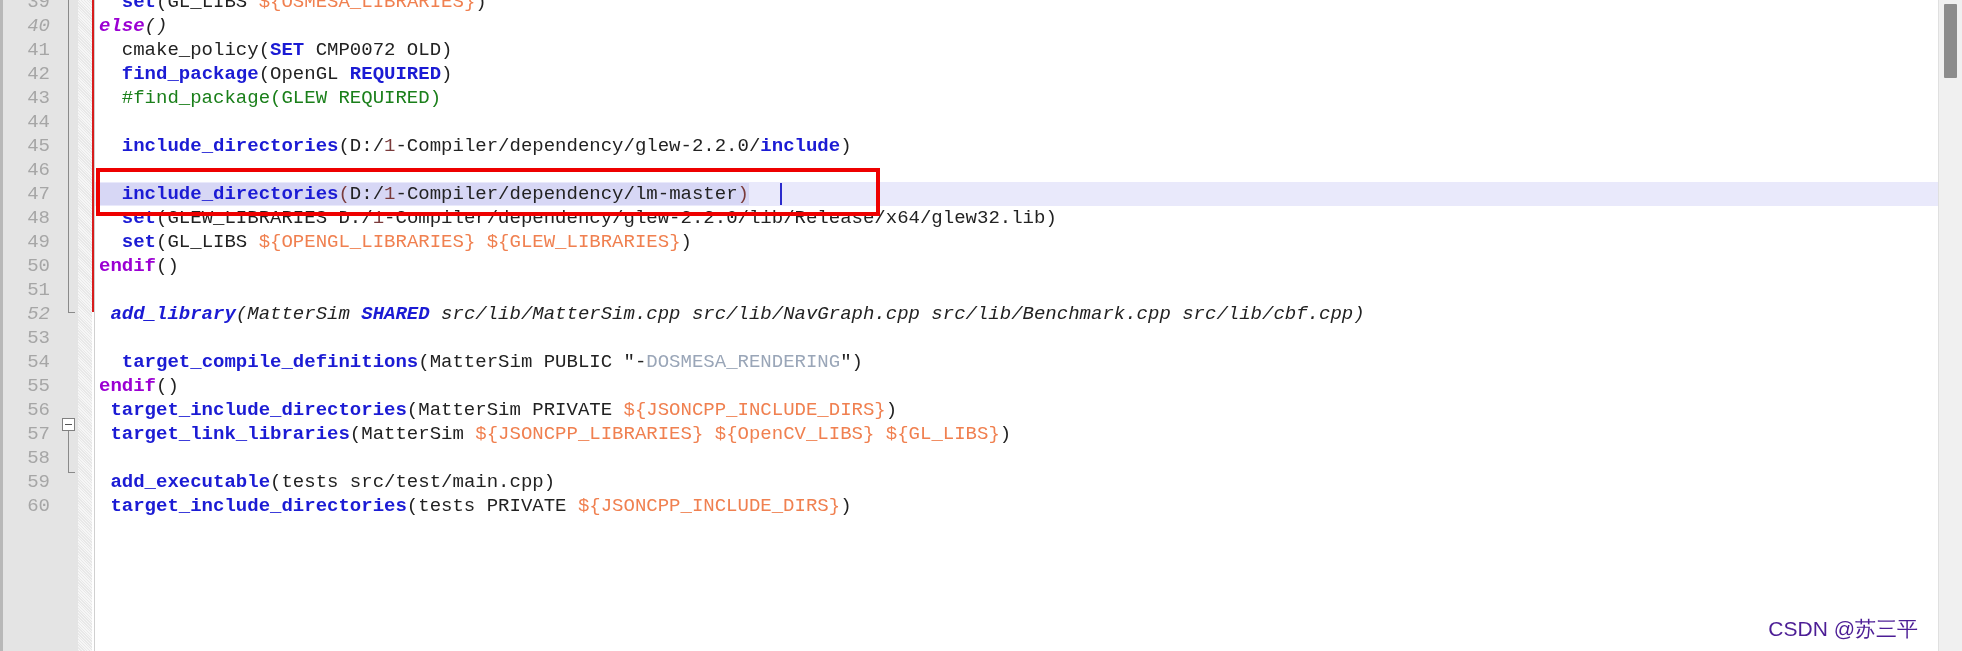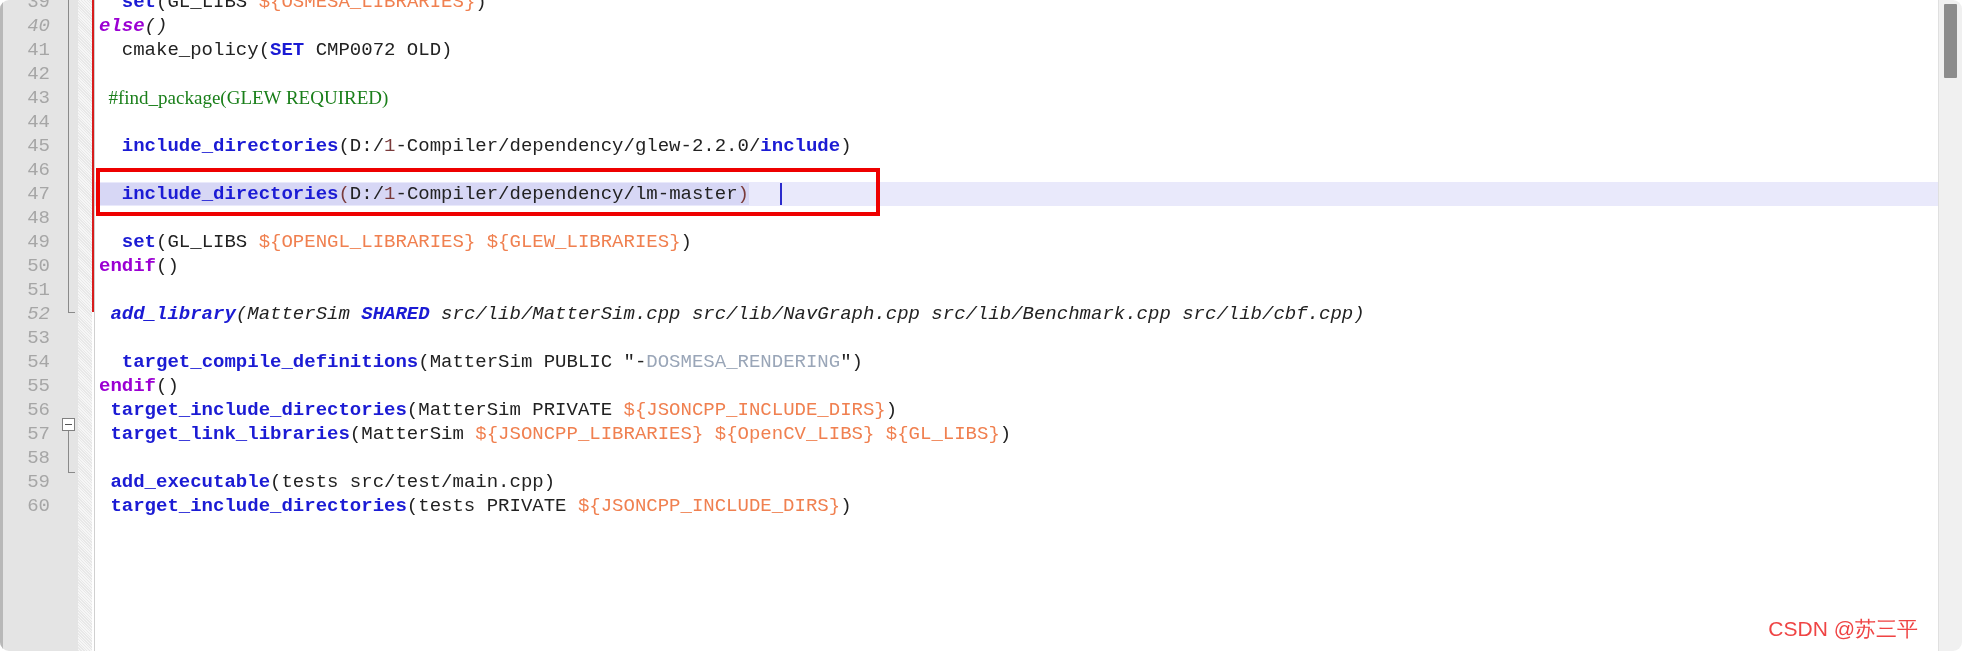--- a/index.html
+++ b/index.html
@@ -10,21 +10,20 @@
     background: #ffffff;
     font-family: "Liberation Mono", "DejaVu Sans Mono", monospace;
   }
 
   #editor {
     position: relative;
     width: 1962px;
     height: 651px;
     background: #ffffff;
     overflow: hidden;
-    border-radius: 9px;
   }
 
   
   .gutter-bg {
     position: absolute;
     top: 0; left: 0;
     width: 58px; height: 651px;
     background: #e4e4e4;
     border-left: 3px solid #b8b8b8;
   }
@@ -85,21 +84,21 @@
     left: 95px; top: 0;
     width: 1843px; height: 24px;
     background: #e9e9fb;
   }
 
   
   .kw-cmd   { color: #1b1bd4; font-weight: bold; }   
   .kw-ctrl  { color: #9b00d3; font-weight: bold; text-align: center; }   
   .kw-arg   { color: #1b1bd4; font-weight: bold; }   
   .var      { color: #f08050; }                       
-  .comment  { color: #1a7f1a; font-family: Liberation Serif, serif; }
+  .comment  { color: #1a7f1a; }
   .plain    { color: #222222; }
   .num      { color: #7a3b3b; }
   .str      { color: #9aa6b8; font-family: Liberation Mono, monospace; }
   .strq     { color: #222222; }
   .sel      { background: #d7d7f5; }
 
   
   .annot-box {
     position: absolute;
     left: 96px;
@@ -163,21 +162,21 @@
     border-radius: 1px;
   }
 
   
   .watermark {
     position: absolute;
     right: 44px;
     bottom: 8px;
     font-family: "Liberation Sans", sans-serif;
     font-size: 21px;
-    color: #ef4444;
+    color: #4c1d95;
     white-space: nowrap;
   }
 </style>
 </head>
 <body>
 
 <div id="editor">
 
   <div class="gutter-bg"></div>
   <div class="fold-bg"></div>
@@ -190,27 +189,27 @@
   <div class="fold-tick" style="top:312px;"></div>
 
   <div class="fold-box" style="top:418px;"></div>
   <div class="fold-vline" style="top:431px;height:41px;"></div>
   <div class="fold-tick" style="top:472px;"></div>
 
   <div id="rows">
       <div class="row" style="top: -10px;"><span class="lnum">39</span><span class="code"><span class="plain">  </span><span class="kw-cmd">set</span><span class="plain">(GL_LIBS </span><span class="var">${OSMESA_LIBRARIES}</span><span class="plain">)</span></span></div>
       <div class="row" style="top: 14px; font-style: italic;"><span class="lnum">40</span><span class="code"><span class="kw-ctrl">else</span><span class="plain">()</span></span></div>
       <div class="row" style="top: 38px;"><span class="lnum">41</span><span class="code"><span class="plain">  cmake_policy(</span><span class="kw-arg">SET</span><span class="plain"> CMP0072 OLD)</span></span></div>
-      <div class="row" style="top: 62px;"><span class="lnum">42</span></div>
+      <div class="row" style="top: 62px;"><span class="lnum">42</span><span class="code"><span class="plain">  </span><span class="kw-cmd">find_package</span><span class="plain">(OpenGL </span><span class="kw-arg">REQUIRED</span><span class="plain">)</span></span></div>
       <div class="row" style="top: 86px;"><span class="lnum">43</span><span class="code"><span class="comment">  #find_package(GLEW REQUIRED)</span></span></div>
       <div class="row" style="top: 110px;"><span class="lnum">44</span><span class="code"></span></div>
       <div class="row" style="top: 134px;"><span class="lnum">45</span><span class="code"><span class="plain">  </span><span class="kw-cmd">include_directories</span><span class="plain">(D:/</span><span class="num">1</span><span class="plain">-Compiler/dependency/glew-2.2.0/</span><span class="kw-cmd">include</span><span class="plain">)</span></span></div>
       <div class="row" style="top: 158px;"><span class="lnum">46</span><span class="code"></span></div>
       <div class="row current" style="top: 182px;"><div class="hl"></div><span class="lnum">47</span><span class="code"><span class="sel">  </span><span class="kw-cmd sel">include_directories</span><span class="num sel">(</span><span class="plain sel">D:/</span><span class="num sel">1</span><span class="plain sel">-Compiler/dependency/lm-master</span><span class="num sel">)</span></span><span class="caret" style="left: 780px;"></span></div>
-      <div class="row" style="top: 206px;"><span class="lnum">48</span></div>
+      <div class="row" style="top: 206px;"><span class="lnum">48</span><span class="code"><span class="plain">  </span><span class="kw-cmd">set</span><span class="plain">(GLEW_LIBRARIES D:/</span><span class="num">1</span><span class="plain">-Compiler/dependency/glew-2.2.0/lib/Release/x64/glew32.lib)</span></span></div>
       <div class="row" style="top: 230px;"><span class="lnum">49</span><span class="code"><span class="plain">  </span><span class="kw-cmd">set</span><span class="plain">(GL_LIBS </span><span class="var">${OPENGL_LIBRARIES}</span><span class="plain"> </span><span class="var">${GLEW_LIBRARIES}</span><span class="plain">)</span></span></div>
       <div class="row" style="top: 254px;"><span class="lnum">50</span><span class="code"><span class="kw-ctrl">endif</span><span class="plain">()</span></span></div>
       <div class="row" style="top: 278px;"><span class="lnum">51</span><span class="code"></span></div>
       <div class="row" style="top: 302px; font-style: italic;"><span class="lnum">52</span><span class="code"><span class="plain"> </span><span class="kw-cmd">add_library</span><span class="plain">(MatterSim </span><span class="kw-arg">SHARED</span><span class="plain"> src/lib/MatterSim.cpp src/lib/NavGraph.cpp src/lib/Benchmark.cpp src/lib/cbf.cpp)</span></span></div>
       <div class="row" style="top: 326px;"><span class="lnum">53</span></div>
       <div class="row" style="top: 350px;"><span class="lnum">54</span><span class="code"><span class="plain">  </span><span class="kw-cmd">target_compile_definitions</span><span class="plain">(MatterSim PUBLIC </span><span class="strq">"-</span><span class="str">DOSMESA_RENDERING</span><span class="strq">"</span><span class="plain">)</span></span></div>
       <div class="row" style="top: 374px;"><span class="lnum">55</span><span class="code"><span class="kw-ctrl">endif</span><span class="plain">()</span></span></div>
       <div class="row" style="top: 398px;"><span class="lnum">56</span><span class="code"><span class="plain"> </span><span class="kw-cmd">target_include_directories</span><span class="plain">(MatterSim PRIVATE </span><span class="var">${JSONCPP_INCLUDE_DIRS}</span><span class="plain">)</span></span></div>
       <div class="row" style="top: 422px;"><span class="lnum">57</span><span class="code"><span class="plain"> </span><span class="kw-cmd">target_link_libraries</span><span class="plain">(MatterSim </span><span class="var">${JSONCPP_LIBRARIES}</span><span class="plain"> </span><span class="var">${OpenCV_LIBS}</span><span class="plain"> </span><span class="var">${GL_LIBS}</span><span class="plain">)</span></span></div>
       <div class="row" style="top: 446px;"><span class="lnum">58</span><span class="code"></span></div>

